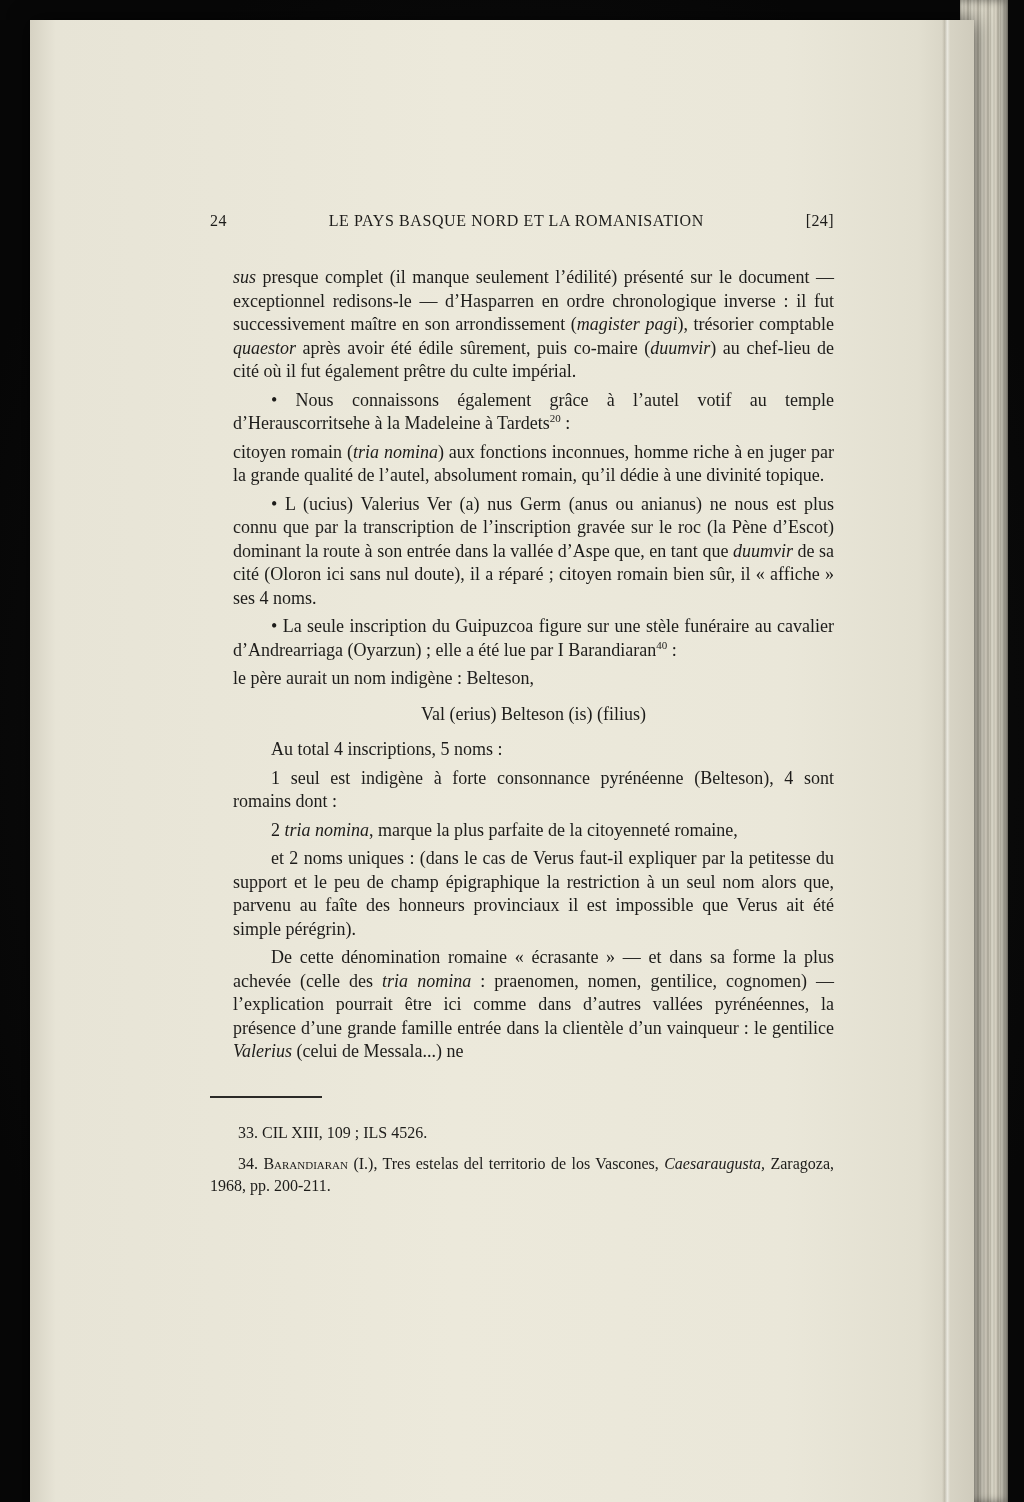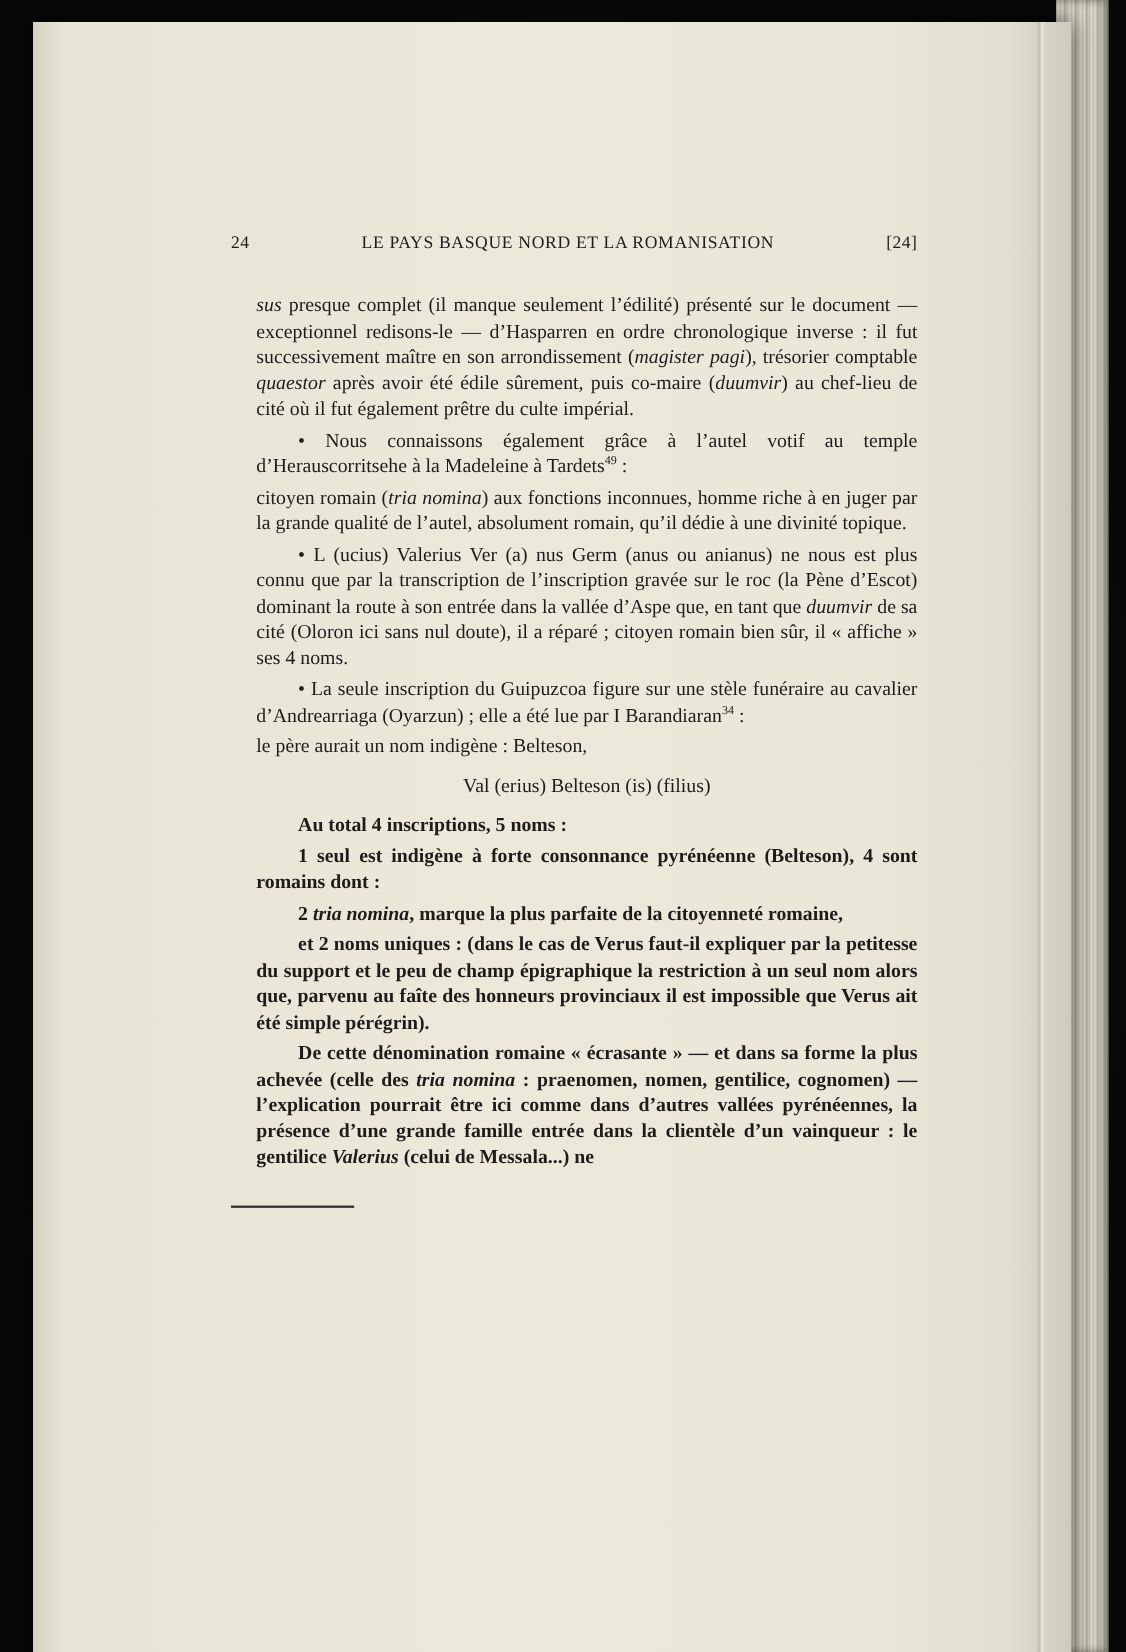--- a/index.html
+++ b/index.html
@@ -41,21 +41,21 @@
   }
   .header-row {
     display: flex; justify-content: space-between; align-items: baseline;
     font-size: 16px; letter-spacing: .4px; margin-bottom: 36px;
   }
   .header-row .title { letter-spacing: .6px; }
   .content { font-size: 18px; line-height: 23.5px; margin-left: 23px; }
   .para { margin: 0 0 5px 0; text-align: justify; }
   .plain { text-indent: 0; }
   .bullet { text-indent: 38px; }
-  .indent { text-indent: 38px; font-weight: bold; }
+  .indent { text-indent: 38px; }
   .centered { text-align: center; text-indent: 0; margin: 12px 0 12px 0; }
   .plain-tight { margin: 0 0 1px 0; text-indent: 0; text-align: left; }
   .it { font-style: italic; }
   .sc { font-variant: small-caps; }
   sup { font-size: 11px; line-height: 0; vertical-align: super; }
   .fn-rule {
     width: 112px; height: 2px; background: #2b2a27; margin: 32px 0 24px 0;
   }
   .footnote {
     margin: 0 0 9px 0; text-indent: 28px; font-size: 16px;
@@ -69,30 +69,34 @@
   <div class="page-edges"></div>
   <div class="page">
     <div class="text-block">
       <div class="header-row">
         <span>24</span>
         <span class="title">LE PAYS BASQUE NORD ET LA ROMANISATION</span>
         <span>[24]</span>
       </div>
       <div class="content" id="content">
           <p class="para plain"><span class="it">sus</span><span> presque complet (il manque seulement l’édilité) présenté sur le document — exceptionnel redisons-le — d’Hasparren en ordre chronologique inverse : il fut successivement maître en son arrondissement (</span><span class="it">magister pagi</span><span>), trésorier comptable </span><span class="it">quaestor</span><span> après avoir été édile sûrement, puis co-maire (</span><span class="it">duumvir</span><span>) au chef-lieu de cité où il fut également prêtre du culte impérial.</span></p>
-          <p class="para bullet"><span>• Nous connaissons également grâce à l’autel votif au temple d’Herauscorritsehe à la Madeleine à Tardets</span><sup>49</sup><span> :</span></p>
+          <p class="para bullet"><span>• Nous connaissons également grâce à l’autel votif au temple d’Herauscorritsehe à la Madeleine à Tardets</span><sup>20</sup><span> :</span></p>
           <p class="para plain"><span>citoyen romain (</span><span class="it">tria nomina</span><span>) aux fonctions inconnues, homme riche à en juger par la grande qualité de l’autel, absolument romain, qu’il dédie à une divinité topique.</span></p>
           <p class="para bullet"><span>• L (ucius) Valerius Ver (a) nus Germ (anus ou anianus) ne nous est plus connu que par la transcription de l’inscription gravée sur le roc (la Pène d’Escot) dominant la route à son entrée dans la vallée d’Aspe que, en tant que </span><span class="it">duumvir</span><span> de sa cité (Oloron ici sans nul doute), il a réparé ; citoyen romain bien sûr, il « affiche » ses 4 noms.</span></p>
-          <p class="para bullet"><span>• La seule inscription du Guipuzcoa figure sur une stèle funéraire au cavalier d’Andrearriaga (Oyarzun) ; elle a été lue par I Barandiaran</span><sup>34</sup><span> :</span></p>
+          <p class="para bullet"><span>• La seule inscription du Guipuzcoa figure sur une stèle funéraire au cavalier d’Andrearriaga (Oyarzun) ; elle a été lue par I Barandiaran</span><sup>40</sup><span> :</span></p>
           <p class="para plain-tight"><span>le père aurait un nom indigène : Belteson,</span></p>
           <p class="para centered"><span>Val (erius) Belteson (is) (filius)</span></p>
           <p class="para indent"><span>Au total 4 inscriptions, 5 noms :</span></p>
           <p class="para indent"><span>1 seul est indigène à forte consonnance pyrénéenne (Belteson), 4 sont romains dont :</span></p>
           <p class="para indent"><span>2 </span><span class="it">tria nomina</span><span>, marque la plus parfaite de la citoyenneté romaine,</span></p>
           <p class="para indent"><span>et 2 noms uniques : (dans le cas de Verus faut-il expliquer par la petitesse du support et le peu de champ épigraphique la restriction à un seul nom alors que, parvenu au faîte des honneurs provinciaux il est impossible que Verus ait été simple pérégrin).</span></p>
           <p class="para indent"><span>De cette dénomination romaine « écrasante » — et dans sa forme la plus achevée (celle des </span><span class="it">tria nomina</span><span> : praenomen, nomen, gentilice, cognomen) — l’explication pourrait être ici comme dans d’autres vallées pyrénéennes, la présence d’une grande famille entrée dans la clientèle d’un vainqueur : le gentilice </span><span class="it">Valerius</span><span> (celui de Messala...) ne</span></p>
         </div>
       <div class="footnotes-block">
         <div class="fn-rule"></div>
+        <div id="footnotes">
+            <p class="footnote"><span>33. CIL XIII, 109 ; ILS 4526.</span></p>
+            <p class="footnote"><span>34. </span><span class="sc">Barandiaran</span><span> (I.), Tres estelas del territorio de los Vascones, </span><span class="it">Caesaraugusta,</span><span> Zaragoza, 1968, pp. 200-211.</span></p>
+          </div>
       </div>
     </div>
   </div>
 </div>
 
 </body></html>

